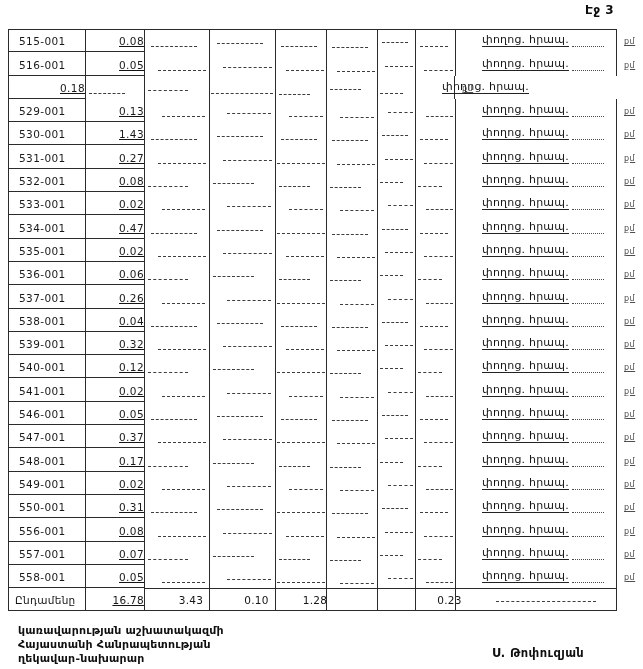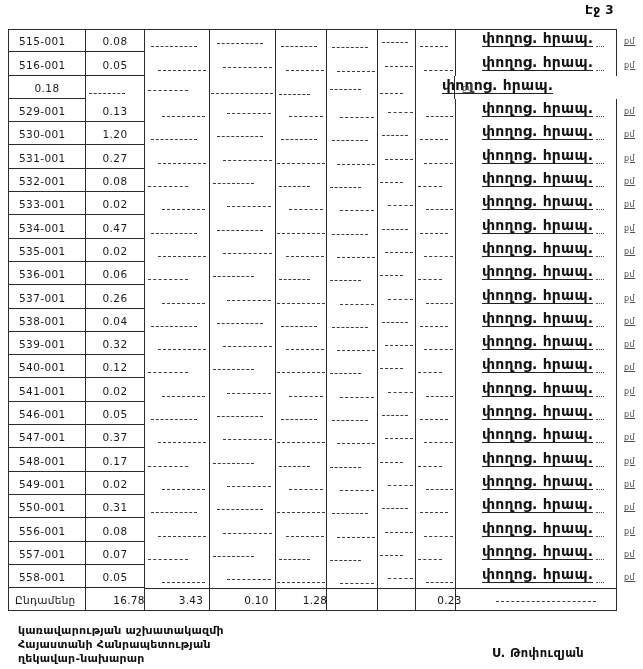--- a/index.html
+++ b/index.html
@@ -19,36 +19,36 @@
     display:grid;
     grid-template-columns:77px 59px 65px 66px 51px 51px 38px 40px 162px 26px;
     height:23.3px;
   }
   .cell{position:relative;display:flex;align-items:flex-end;box-sizing:border-box;}
   .c1,.c2,.c3,.c4,.c5,.c6,.c7,.c8,.c9{border-left:1px solid #2b2b2b;}
   .c9{border-right:1px solid #2b2b2b;}
   .row:first-child .cell:not(.c10){border-top:1px solid #2b2b2b;}
   .c1,.c2{border-bottom:1px solid #2b2b2b;}
   .c1{padding:0 0 4px 10px;text-align:center;}
-  .c2{justify-content:center;padding-bottom:4px;}
+  .c2{justify-content:flex-end;padding-bottom:4px;text-decoration:underline;}
   .code,.val{font-size:10.5px;letter-spacing:.4px;color:#191919;}
   
   .dash{position:absolute;bottom:5px;border-top:1px dashed #3d3d3d;}
   .row:nth-child(4n+1) .dash{left:10%;width:72%;}
   .row:nth-child(4n+2) .dash{left:20%;width:75%;}
   .row:nth-child(4n+3) .dash{left:5%;width:62%;}
   .row:nth-child(4n+4) .dash{left:26%;width:68%;}
   .c4 .dash{bottom:8px;}
   .c6 .dash{bottom:4px;}
   .c7 .dash{bottom:9px;}
   .row:nth-child(3n) .c5 .dash{width:95%;left:2%;}
   
   .c9{padding:0 0 5px 26px;}
   .street{
-    font-size:14px;font-weight:700;letter-spacing:.2px;color:#151515;
+    font-size:11px;font-weight:400;letter-spacing:.2px;color:#151515;
     border-bottom:1px solid #222;white-space:nowrap;
   }
   .leader{flex:1;margin:0 12px 0 3px;border-top:1px dotted #4a4a4a;}
   
   .c10{padding:0 0 6px 7px;}
   .unit{font-size:8px;color:#4e4e4e;letter-spacing:.5px;text-decoration:underline;}
   
   .row.total .cell:not(.c10){border-bottom:1px solid #2b2b2b;}
   .row.total .c3,.row.total .c4,.row.total .c5,.row.total .c6,
   .row.total .c7,.row.total .c8,.row.total .c9{border-top:1px solid #2b2b2b;}
@@ -204,21 +204,21 @@
     <div class="cell c10">
       <span class="unit">քմ</span>
     </div>
   </div>
 
   <div class="row">
     <div class="cell c1">
       <span class="code">530-001</span>
     </div>
     <div class="cell c2">
-      <span class="val">1.20</span>
+      <span class="val">1.43</span>
     </div>
     <div class="cell c3">
           <i class="dash"></i>
         </div>
     <div class="cell c4">
           <i class="dash"></i>
         </div>
     <div class="cell c5">
           <i class="dash"></i>
         </div>

